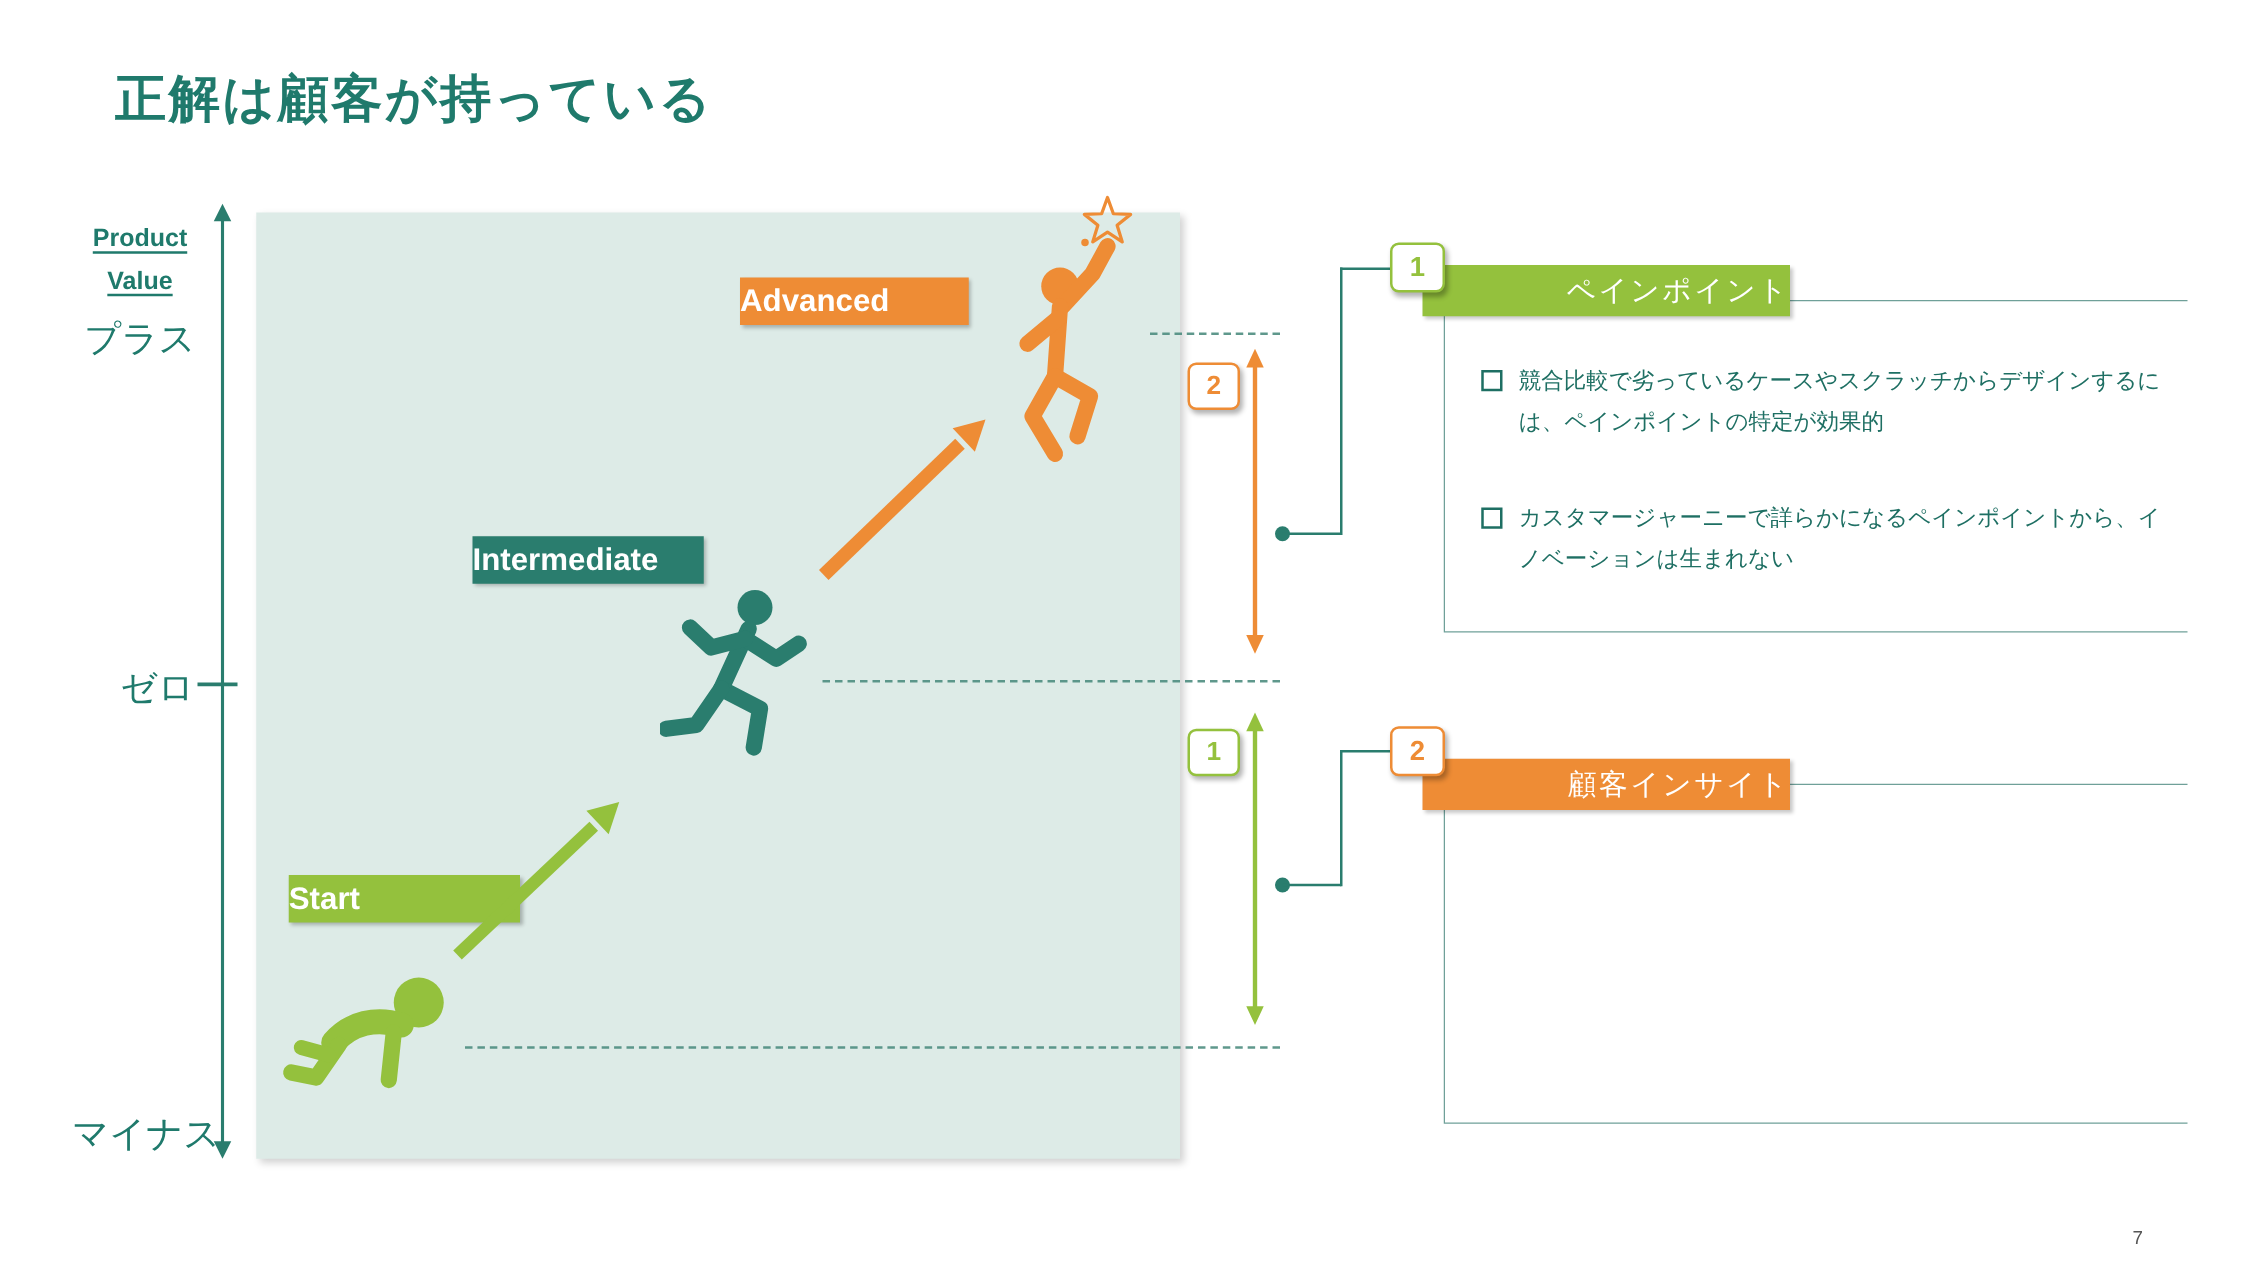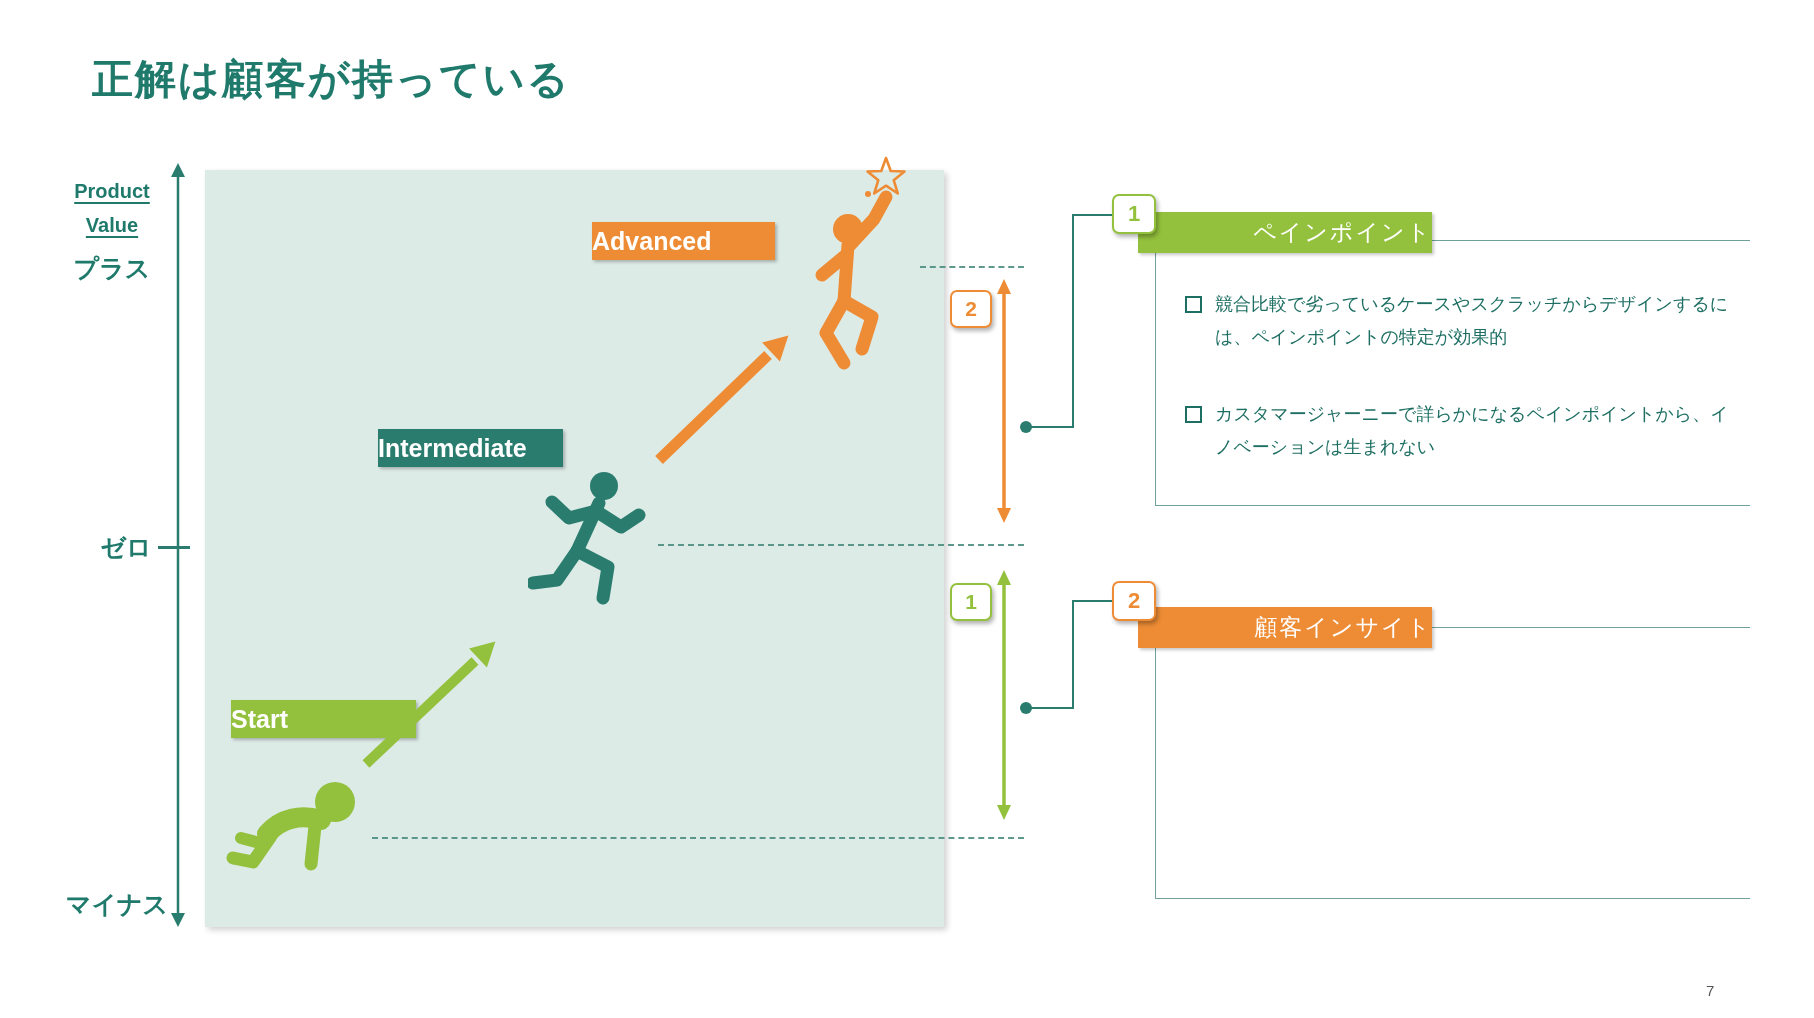--- a/index.html
+++ b/index.html
@@ -4,21 +4,21 @@
 <style>
   html,body{margin:0;padding:0;background:#ffffff;}
   body{font-family:"Liberation Sans","DejaVu Sans",sans-serif;}
   .slide{position:relative;width:1750px;height:1018px;background:#ffffff;overflow:hidden;}
   .abs{position:absolute;}
 
   .title{font-size:41px;font-weight:600;color:#1F7A6C;letter-spacing:2px;}
 
   .axis-text{color:#1F7A6C;text-align:center;}
   .axis-en{font-size:20px;font-weight:700;text-decoration:underline;text-underline-offset:4px;}
-  .axis-jp{font-size:25px;font-weight:700;}
+  .axis-jp{font-size:29px;font-weight:400;}
 
   .panel{background:#DDEBE7;box-shadow:3px 3px 6px rgba(0,0,0,0.18);}
 
   .chip{color:#ffffff;font-weight:700;font-size:25px;text-align:left;line-height:38px;
         box-shadow:2px 2px 3px rgba(0,0,0,0.25);}
   .chip-green{background:#94C13D;}
   .chip-teal{background:#2A7D6E;}
   .chip-orange{background:#EE8C35;}
 
   .dash{height:0;border-top:2px dashed #4E8D80;opacity:.9;}

